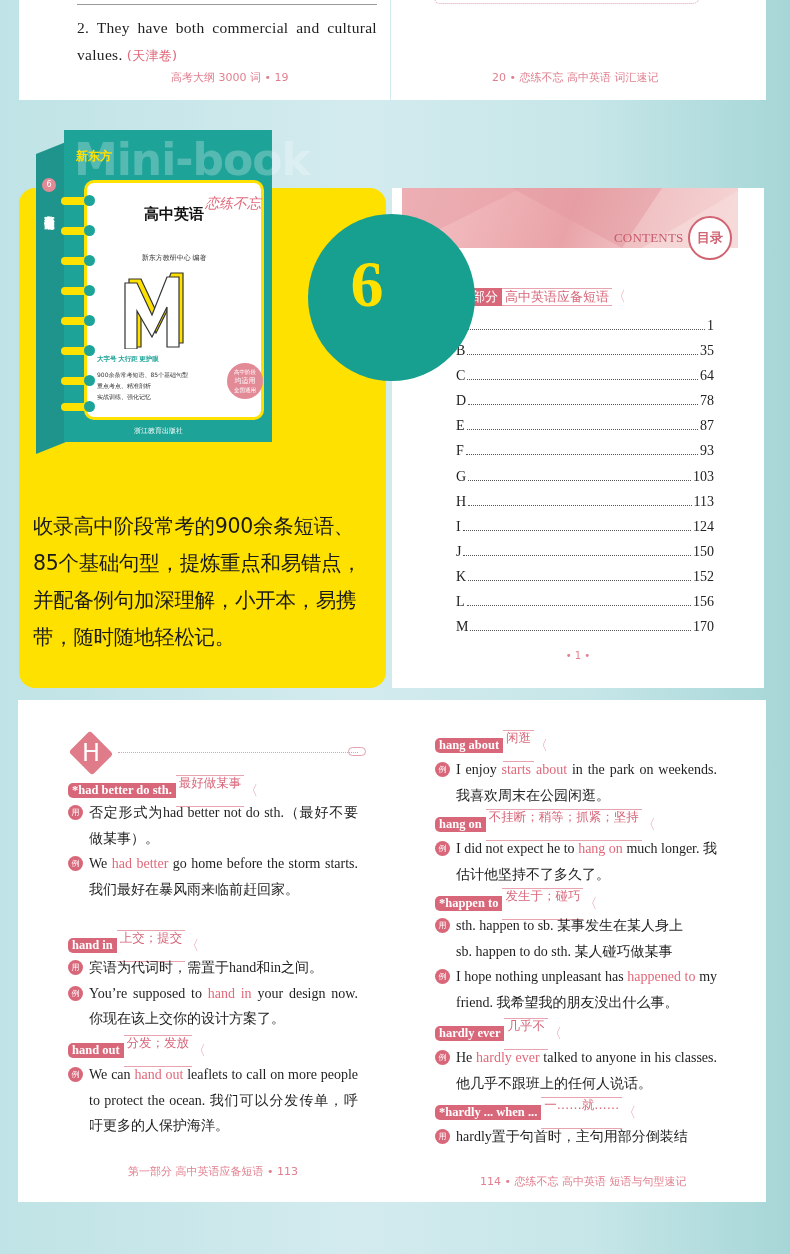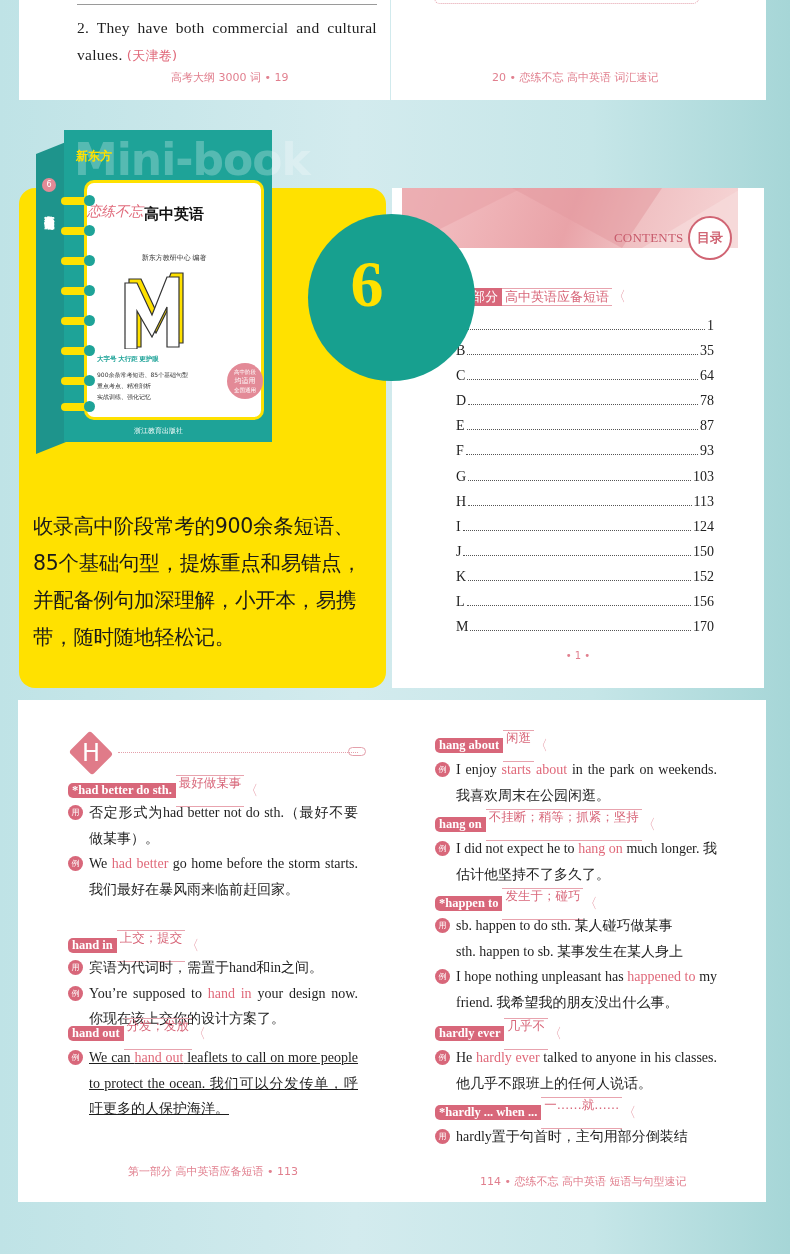--- a/index.html
+++ b/index.html
@@ -28,21 +28,21 @@
 
   
   #book { left: 36px; top: 128px; width: 236px; height: 314px; }
   .book-side { position: absolute; left: 0; top: 14px; width: 30px; height: 300px; background: #1e948c; transform: skewY(-22deg); transform-origin: top right; }
   .book-front { position: absolute; left: 28px; top: 2px; width: 208px; height: 312px; background: #1ea398; }
   .mini-book { position: absolute; left: 10px; top: 4px; font-family: "DejaVu Sans", sans-serif; font-weight: bold; font-size: 44px; color: rgba(255,255,255,0.25); letter-spacing: -1px; white-space: nowrap; }
   .xdf-logo { position: absolute; left: 12px; top: 18px; font-family: "DejaVu Sans", sans-serif; font-weight: bold; font-size: 12px; color: #ffe100; }
   .cover-card { position: absolute; left: 20px; top: 50px; width: 180px; height: 240px; background: #fff; border: 3px solid #ffe100; border-radius: 10px; }
   .ring { position: absolute; left: -26px; width: 30px; height: 8px; background: #ffe100; border-radius: 4px; }
   .ring::after { content: ""; position: absolute; right: -4px; top: -2px; width: 11px; height: 11px; border-radius: 50%; background: #1ea398; }
-  .brand-script { position: absolute; top: 20px; width: 100%; text-align: left; font-family: "DejaVu Serif", serif; font-style: italic; font-size: 14px; color: #e0697a; }
+  .brand-script { position: absolute; top: 12px; width: 100%; text-align: right; font-family: "DejaVu Serif", serif; font-style: italic; font-size: 14px; color: #e0697a; }
   .cover-title1 { position: absolute; top: 22px; width: 100%; text-align: center; font-size: 15px; font-weight: bold; color: #111; }
   .cover-title2 { position: absolute; top: 42px; width: 100%; text-align: center; font-size: 19px; font-weight: bold; color: #111; }
   .cover-author { position: absolute; top: 70px; width: 100%; text-align: center; font-size: 7px; color: #333; }
   .big-m { position: absolute; left: 36px; top: 84px; width: 66px; height: 82px; }
   .cover-tags { position: absolute; left: 10px; top: 172px; font-size: 6.5px; color: #1ea398; font-weight: bold; white-space: nowrap; }
   .cover-bullets { position: absolute; left: 10px; top: 186px; font-family: "DejaVu Sans", sans-serif; font-size: 6px; line-height: 11px; color: #333; white-space: nowrap; }
   .cover-badge { position: absolute; left: 140px; top: 180px; width: 36px; height: 36px; border-radius: 50%; background: #e38a97; color: #fff; font-family: "DejaVu Sans", sans-serif; font-size: 5.5px; text-align: center; line-height: 9px; padding-top: 5px; }
   .publisher { position: absolute; left: 70px; top: 296px; font-size: 7px; color: #fff; white-space: nowrap; }
   .spine-text { position: absolute; left: 6px; top: 80px; width: 14px; font-size: 10px; line-height: 13px; color: #fff; writing-mode: vertical-rl; font-weight: bold; }
   .spine-num { position: absolute; left: 6px; top: 50px; width: 14px; height: 14px; border-radius: 50%; background: #e38a97; color: #fff; font-size: 8px; text-align: center; line-height: 14px; font-family: "DejaVu Sans", sans-serif; }
@@ -271,21 +271,21 @@
     <div class="line-item" style="margin-top:2px;">
       <span class="badge">用</span>
       <span>宾语为代词时，需置于hand和in之间。</span>
     </div>
     <div class="line-item">
       <span class="badge">例</span>
       <span>You’re supposed to </span><span class="hl">hand in</span><span> your design now. 你现在该上交你的设计方案了。</span>
     </div>
   </div>
 
-  <div class="entry" style="top:323px;text-decoration:underline;">
+  <div class="entry" style="top:340px;">
     <div class="phrase-head">
       <span class="en">hand out</span>
       <span class="zh">分发；发放</span>
       <span class="br">〈</span>
     </div>
     <div class="line-item" style="margin-top:4px;">
       <span class="badge">例</span>
       <span>We can </span><span class="hl">hand out</span><span> leaflets to call on more people to protect the ocean. 我们可以分发传单，呼吁更多的人保护海洋。</span>
     </div>
   </div>
@@ -319,22 +319,22 @@
   </div>
 
   <div class="entry" style="top:193px; left:45px; width:282px;">
     <div class="phrase-head">
       <span class="en">*happen to</span>
       <span class="zh">发生于；碰巧</span>
       <span class="br">〈</span>
     </div>
     <div class="line-item" style="margin-top:2px;">
       <span class="badge">用</span>
+      <div>sth. happen to sb. 某事发生在某人身上</div>
       <div>sb. happen to do sth. 某人碰巧做某事</div>
-      <div>sth. happen to sb. 某事发生在某人身上</div>
     </div>
     <div class="line-item">
       <span class="badge">例</span>
       <span>I hope nothing unpleasant has </span><span class="hl">happened to</span><span> my friend. 我希望我的朋友没出什么事。</span>
     </div>
   </div>
 
   <div class="entry" style="top:323px; left:45px; width:282px;">
     <div class="phrase-head">
       <span class="en">hardly ever</span>

